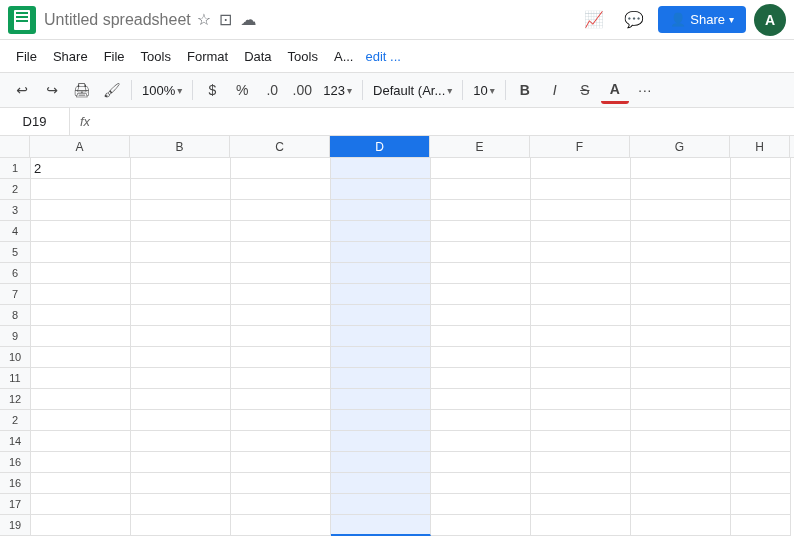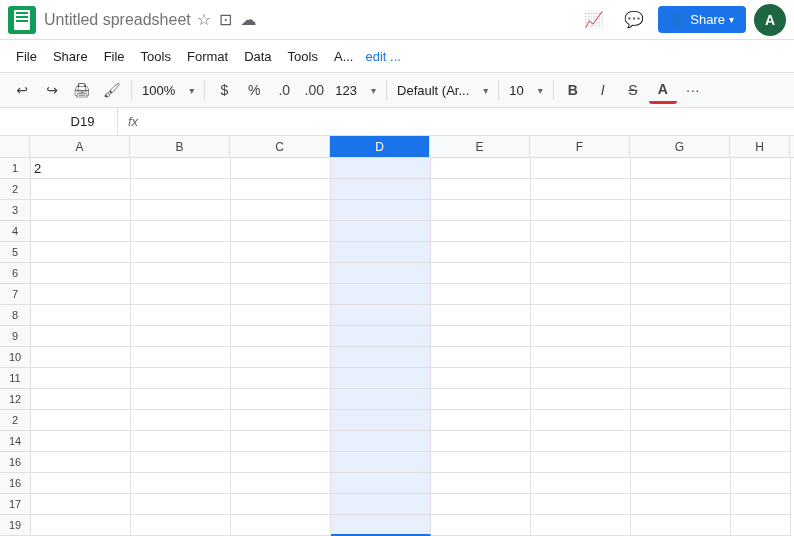--- a/index.html
+++ b/index.html
@@ -157,32 +157,31 @@
     .toolbar-dropdown {
       display: flex;
       align-items: center;
       height: 28px;
       border: 1px solid transparent;
       border-radius: 3px;
       padding: 0 4px;
       cursor: pointer;
       font-size: 13px;
       color: #202124;
-      gap: 14px;
+      gap: 2px;
     }
     .chevron { font-size: 10px; color: #666; }
 
     
     .formula-bar {
       display: flex;
       align-items: center;
       height: 28px;
       border-bottom: 1px solid #e0e0e0;
       background: #fff;
-      padding-left: 48px;
     }
     .cell-ref {
       width: 70px;
       height: 100%;
       display: flex;
       align-items: center;
       justify-content: center;
       border-right: 1px solid #e0e0e0;
       font-size: 13px;
       color: #202124;

